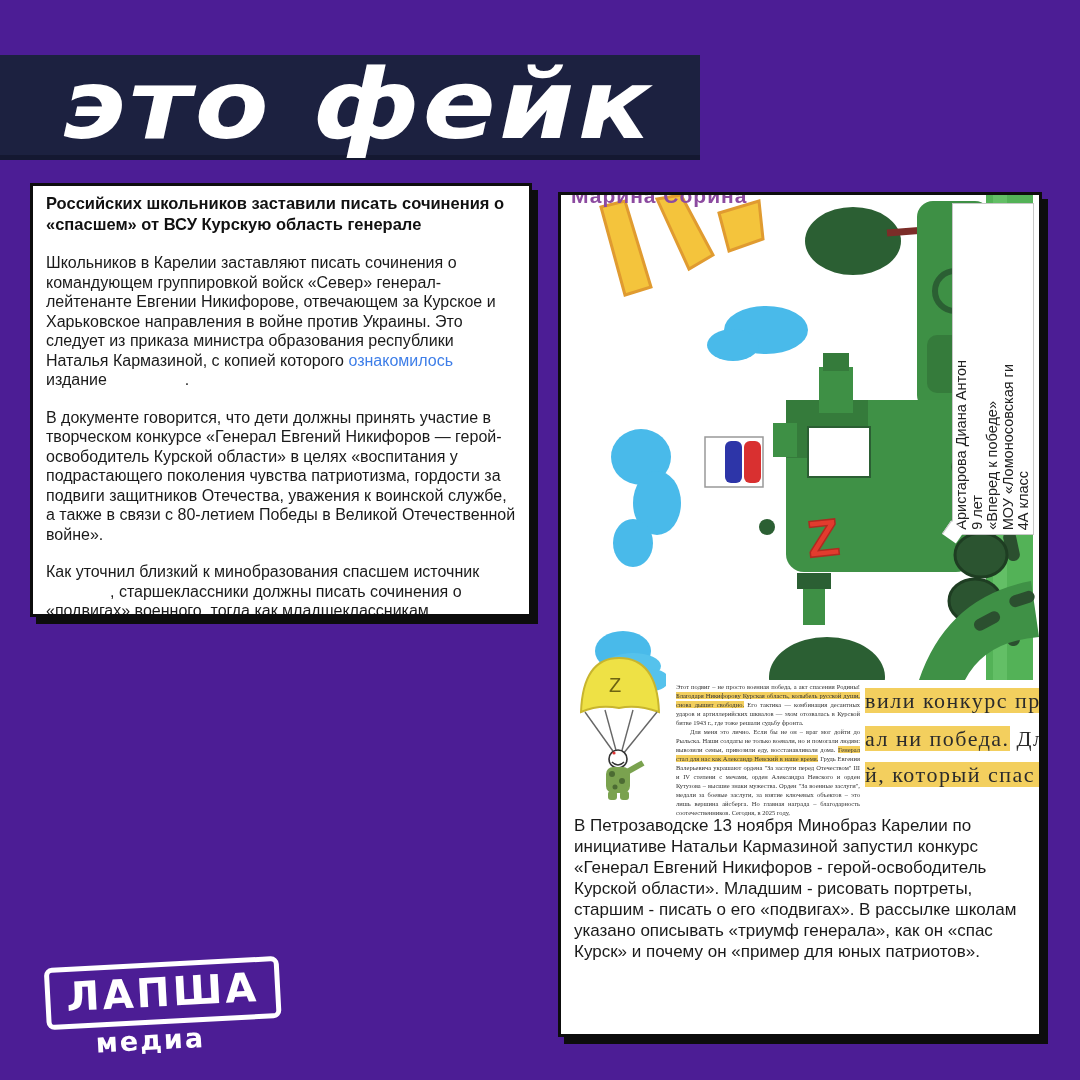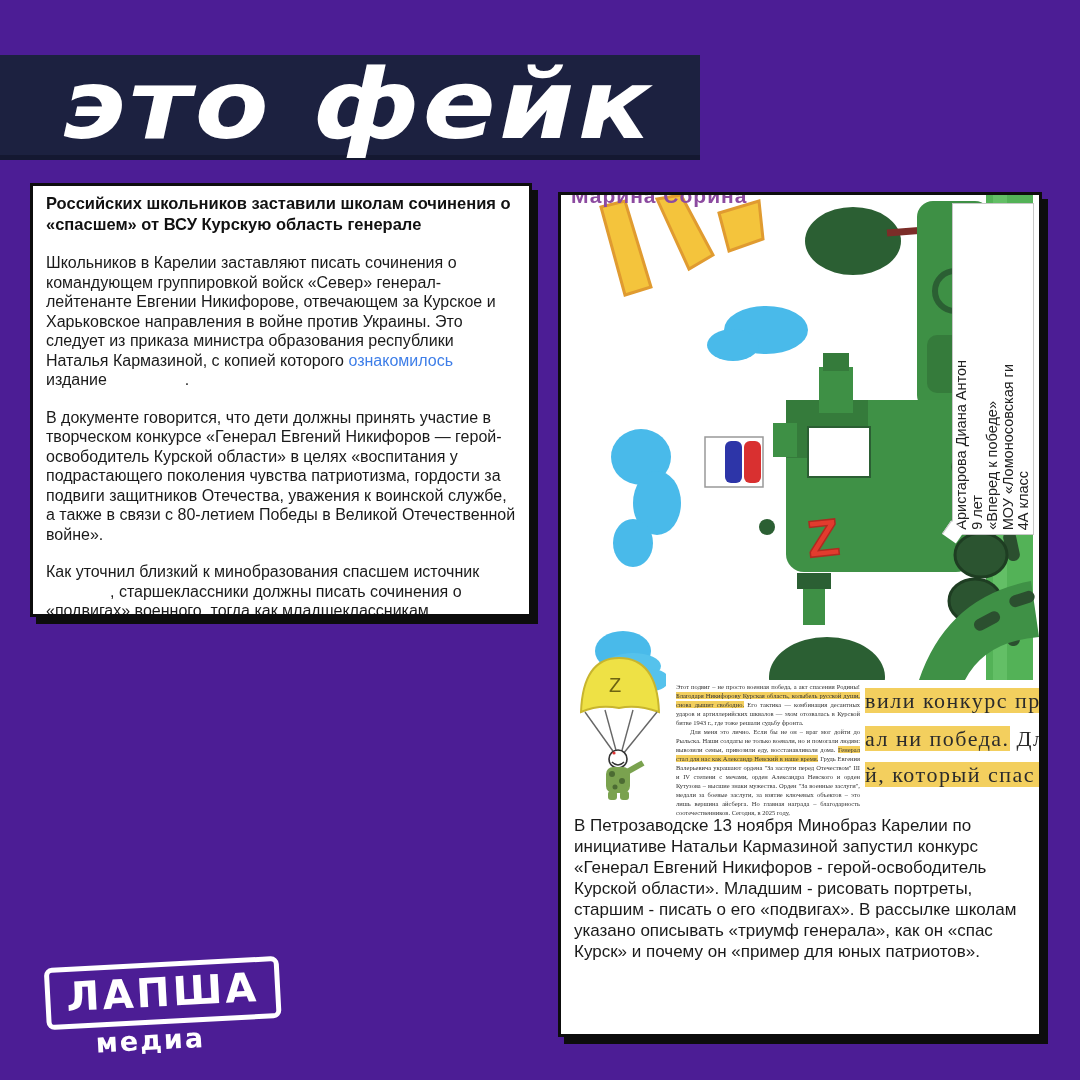--- a/index.html
+++ b/index.html
@@ -82,21 +82,21 @@
 </head>
 <body>
 
 <div class="canvas">
 
   <div class="header">
     <div class="header-title">это фейк</div>
   </div>
 
   <div class="card left-card">
-    <p class="title">Российских школьников заставили школам сочинения о «спасшем» от ВСУ Курскую область генерале</p>
+    <p class="title">Российских школьников заставили писать сочинения о «спасшем» от ВСУ Курскую область генерале</p>
     <p><span>Школьников в Карелии заставляют писать сочинения о командующем группировкой войск «Север» генерал-лейтенанте Евгении Никифорове, отвечающем за Курское и Харьковское направления в войне против Украины. Это следует из приказа министра образования республики Наталья Кармазиной, с копией которого </span><span class="link">ознакомилось</span><span> издание</span><span class="blank-gap"></span><span>.</span></p>
     <p>В документе говорится, что дети должны принять участие в творческом конкурсе «Генерал Евгений Никифоров — герой-освободитель Курской области» в целях «воспитания у подрастающего поколения чувства патриотизма, гордости за подвиги защитников Отечества, уважения к воинской службе, а также в связи с 80-летием Победы в Великой Отечественной войне».</p>
     <p><span>Как уточнил близкий к минобразования спасшем источник</span><span class="blank-gap-sm"></span><span>, старшеклассники должны писать сочинения о «подвигах» военного, тогда как младшеклассникам разрешили рисовать портреты Никифорова и других российский солдат.</span></p>
   </div>
 
   <div class="card right-card">
 
     <div class="drawing-area">
       <span class="signature">Марина Сорина</span>
 

